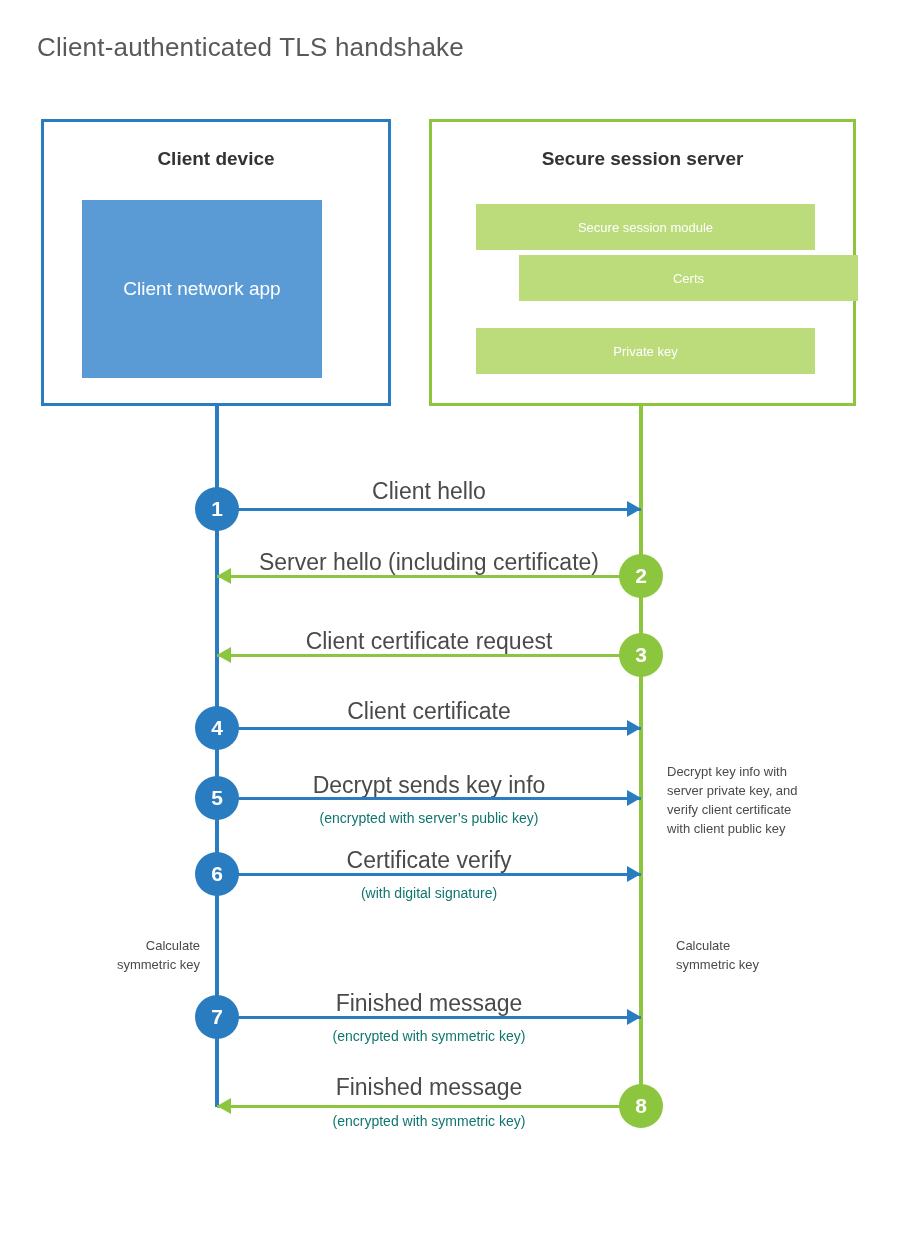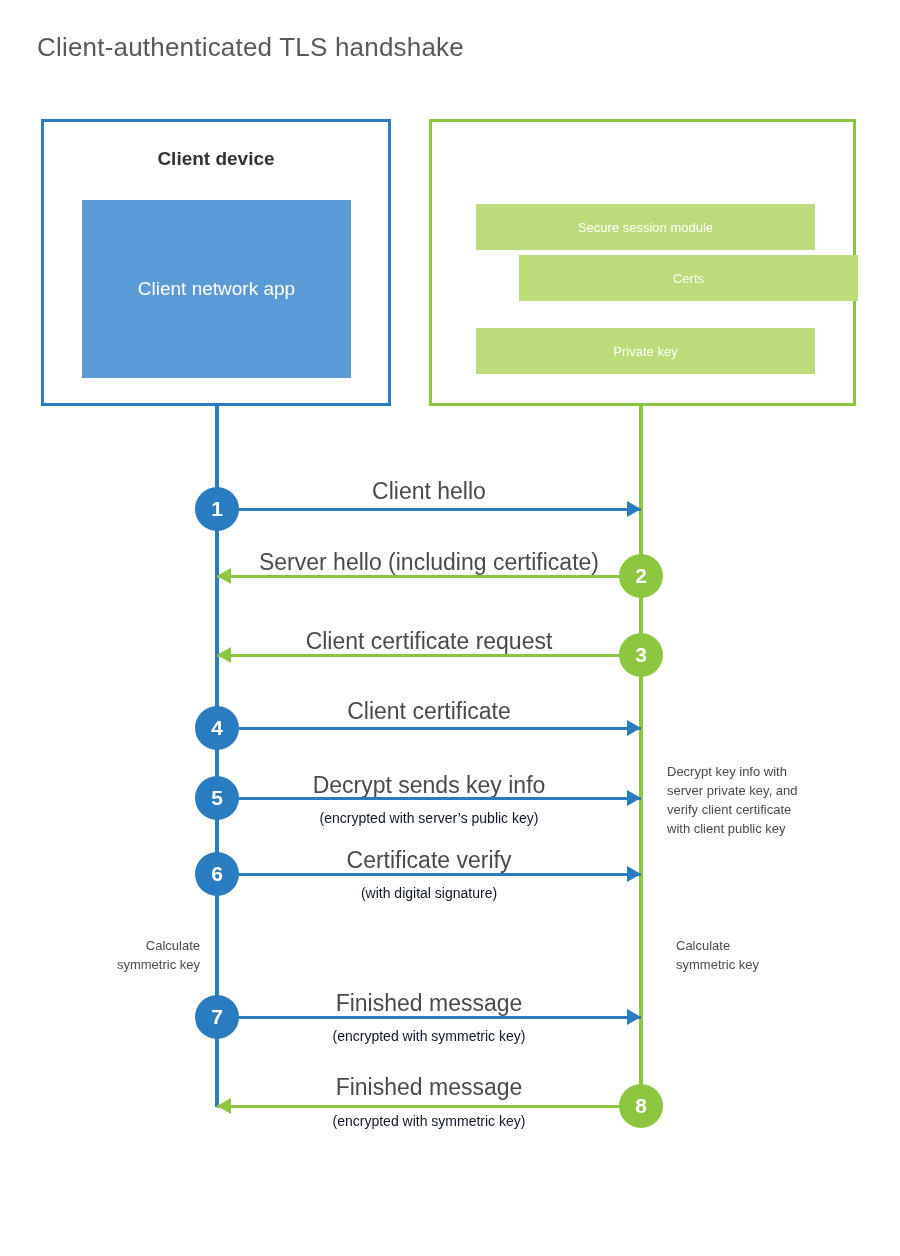--- a/index.html
+++ b/index.html
@@ -20,21 +20,21 @@
   .party-box{position:absolute;background:#ffffff;box-sizing:border-box;padding-left:10px;}
   #client-box{left:41px;top:119px;width:350px;height:287px;border:3px solid #2a7cc0;}
   #server-box{left:429px;top:119px;width:427px;height:287px;border:3px solid #8cc63e;}
 
   .party-title{
     position:absolute;left:0;right:0;top:26px;text-align:center;
     font-size:19px;font-weight:bold;color:#333333;
   }
 
   #client-app{
-    position:absolute;left:38px;top:78px;width:269px;height:178px;
+    position:absolute;left:38px;top:78px;width:240px;height:178px;
     background:#5b9bd5;color:#ffffff;font-size:19px;
     display:flex;align-items:center;justify-content:center;text-align:center;
     line-height:1.35;padding:0 10px;box-sizing:border-box;
   }
 
   .server-bar{
     position:absolute;left:44px;width:339px;height:46px;
     background:#bcdc7c;color:#ffffff;font-size:13px;
     display:flex;align-items:center;justify-content:center;text-align:center;
   }
@@ -69,21 +69,21 @@
   }
   .step-circle.client{left:195px;background:#2a7cc0;}
   .step-circle.server{left:619px;background:#8cc63e;}
 
   .msg-label{
     position:absolute;left:217px;width:424px;text-align:center;
     font-size:23px;color:#4a4a4a;white-space:nowrap;
   }
   .msg-sublabel{
     position:absolute;left:217px;width:424px;text-align:center;
-    font-size:14px;color:#0f172a;white-space:nowrap;
+    font-size:14px;color:#0f766e;white-space:nowrap;
   }
 
   
   .side-note{position:absolute;font-size:13px;color:#4a4a4a;line-height:1.45;}
   #note-decrypt{left:667px;top:763px;width:200px;text-align:left;}
   #note-calc-client{left:40px;top:937px;width:160px;text-align:right;}
   #note-calc-server{left:676px;top:937px;width:170px;text-align:left;}
   .side-note div{white-space:nowrap;}
   #note-decrypt div{white-space:normal;}
 </style>
@@ -93,20 +93,21 @@
 <div id="diagram">
 
   <div class="page-title">Client-authenticated TLS handshake</div>
 
   <div class="party-box" id="client-box">
     <div class="party-title">Client device</div>
     <div id="client-app">Client network app</div>
   </div>
 
   <div class="party-box" id="server-box">
+    <div class="party-title">Secure session server</div>
     <div class="server-bar" id="server-bar-0">Secure session module</div>
     <div class="server-bar" id="server-bar-1">Certs</div>
     <div class="server-bar" id="server-bar-2">Private key</div>
   </div>
 
   <div class="lifeline" id="client-lifeline"></div>
   <div class="lifeline" id="server-lifeline"></div>
 
   <div class="msg-label" style="top:478px">Client hello</div>
   <div class="msg-line to-server" style="top:508px"></div>

